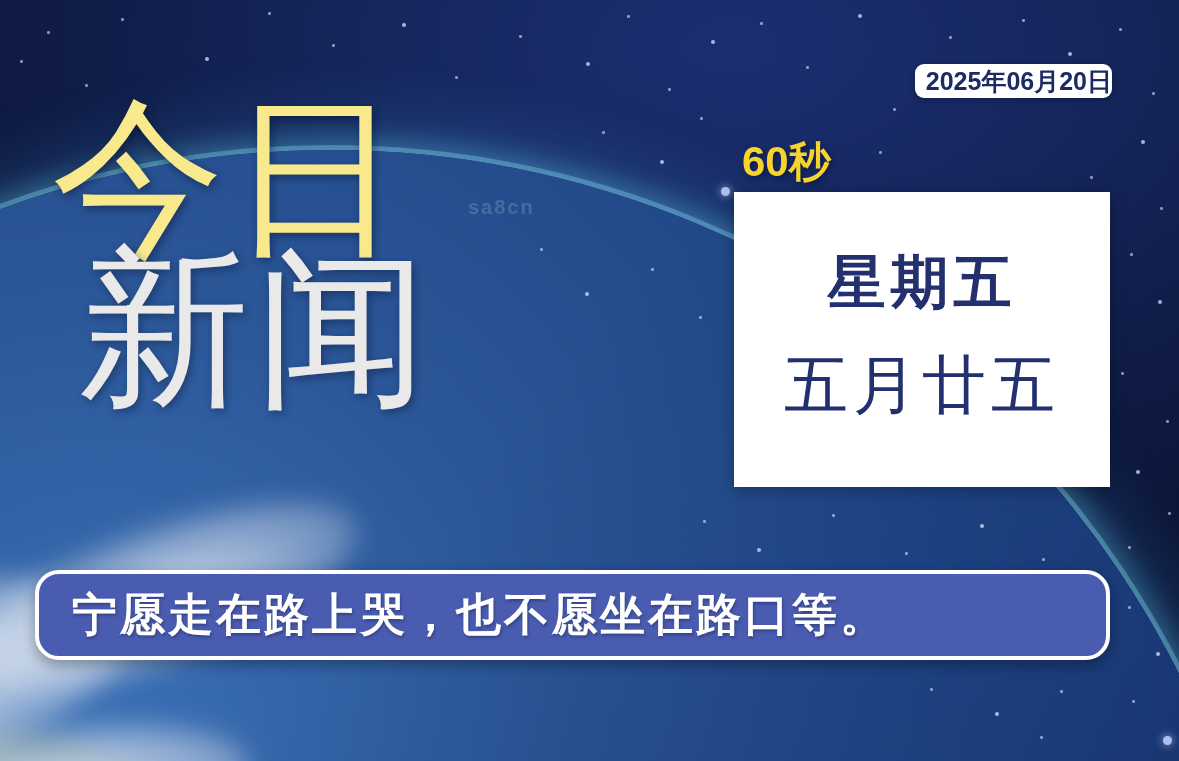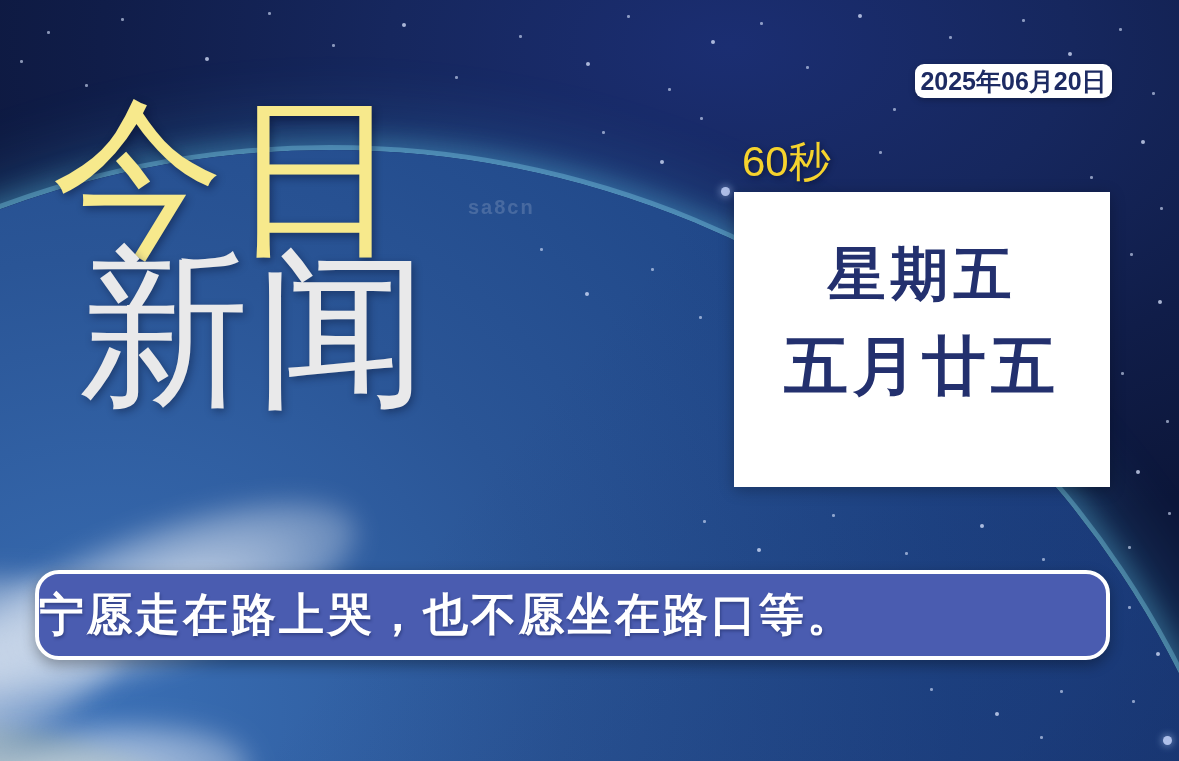--- a/index.html
+++ b/index.html
@@ -116,33 +116,33 @@
     font-size:20px; color:rgba(255,255,255,.16);
     letter-spacing:2px; font-weight:700;
   }
 
   
   .date-pill{
     position:absolute; left:915px; top:64px;
     width:197px; height:34px;
     background:#ffffff;
     border-radius:9px;
-    display:flex; align-items:center; justify-content:center;
+    display:flex; align-items:center; justify-content:flex-end;
     color:#1d2b63; font-size:25px; font-weight:700; letter-spacing:0px;
     box-shadow:0 2px 6px rgba(0,0,0,.25);
   }
 
   
   .strap{
     position:absolute; left:742px; top:141px;
     display:flex; align-items:flex-end; gap:0px;
     white-space:nowrap;
   }
   .strap .sec{
-    font-size:42px; font-weight:400; color:#F6D32D; letter-spacing:0px;
+    font-size:42px; font-weight:700; color:#F6D32D; letter-spacing:0px;
     text-shadow:2px 2px 5px rgba(5,12,40,.5);
     line-height:1;
   }
   .strap .rest{
     font-size:31px; font-weight:700; color:#ffffff; letter-spacing:1px;
     text-shadow:2px 2px 5px rgba(5,12,40,.5);
     line-height:1; padding-bottom:3px; margin-left:6px;
   }
 
   
@@ -152,36 +152,37 @@
     background:#ffffff;
     display:flex; flex-direction:column; align-items:center;
     padding-top:24px;
     box-shadow:0 3px 14px rgba(0,0,0,.28);
   }
   .card .issue{
     font-size:35px; font-weight:700; color:#23306e;
     letter-spacing:4px;
   }
   .card .weekday{
+    margin-top:28px;
+    font-size:58px; font-weight:700; color:#23306e; letter-spacing:5px;
+  }
+  .card .lunar{
     margin-top:20px;
-    font-size:58px; font-weight:700; color:#23306e; letter-spacing:5px;
-  }
-  .card .lunar{
-    margin-top:9px;
-    font-size:64px; font-weight:700; color:#23306e; letter-spacing:5px;
+    font-size:64px; font-weight:400; color:#23306e; letter-spacing:5px;
   }
 
   
   .quote{
     position:absolute; left:35px; top:570px;
     width:1075px; height:90px;
     background:#4a5cb0;
     border:4px solid #ffffff;
     border-radius:24px;
     display:flex; align-items:center;
+    padding-left:33px;
     box-shadow:0 5px 14px rgba(0,0,0,.33);
   }
   .quote span{
     color:#ffffff; font-size:45px; font-weight:700; letter-spacing:3px;
     white-space:nowrap;
     text-shadow:1px 2px 3px rgba(10,20,60,.35);
   }
 </style>
 </head>
 <body>

